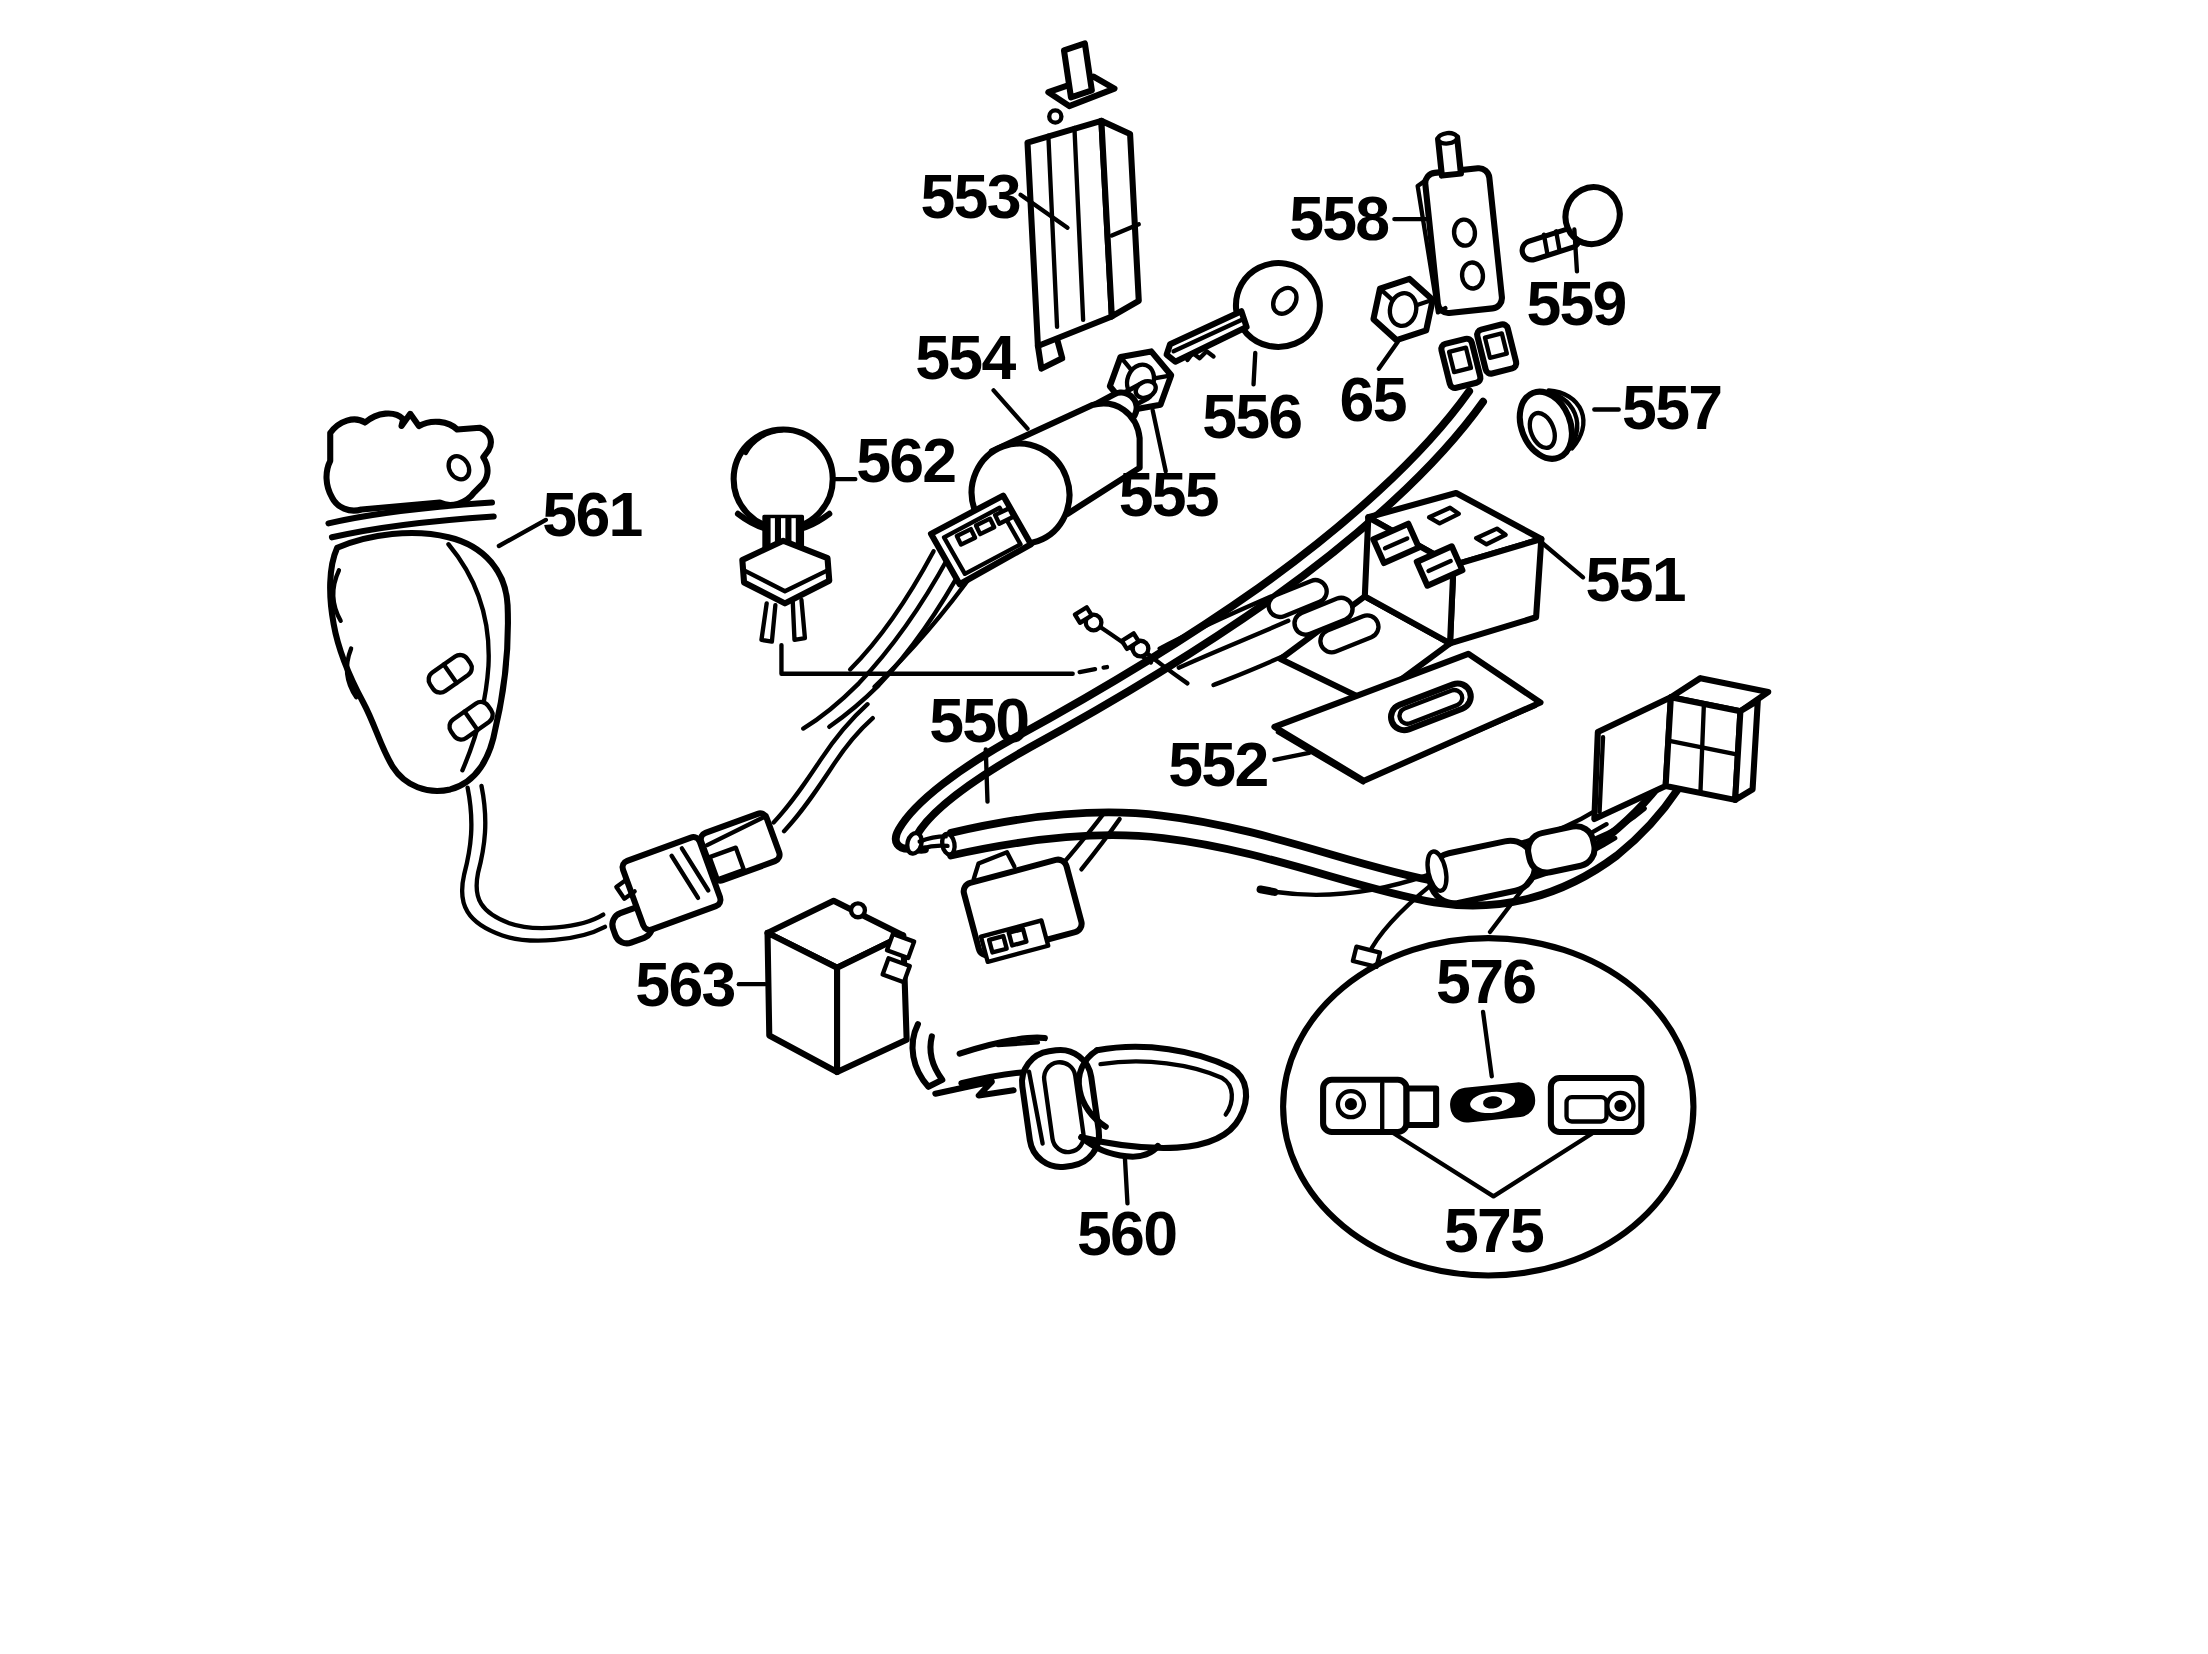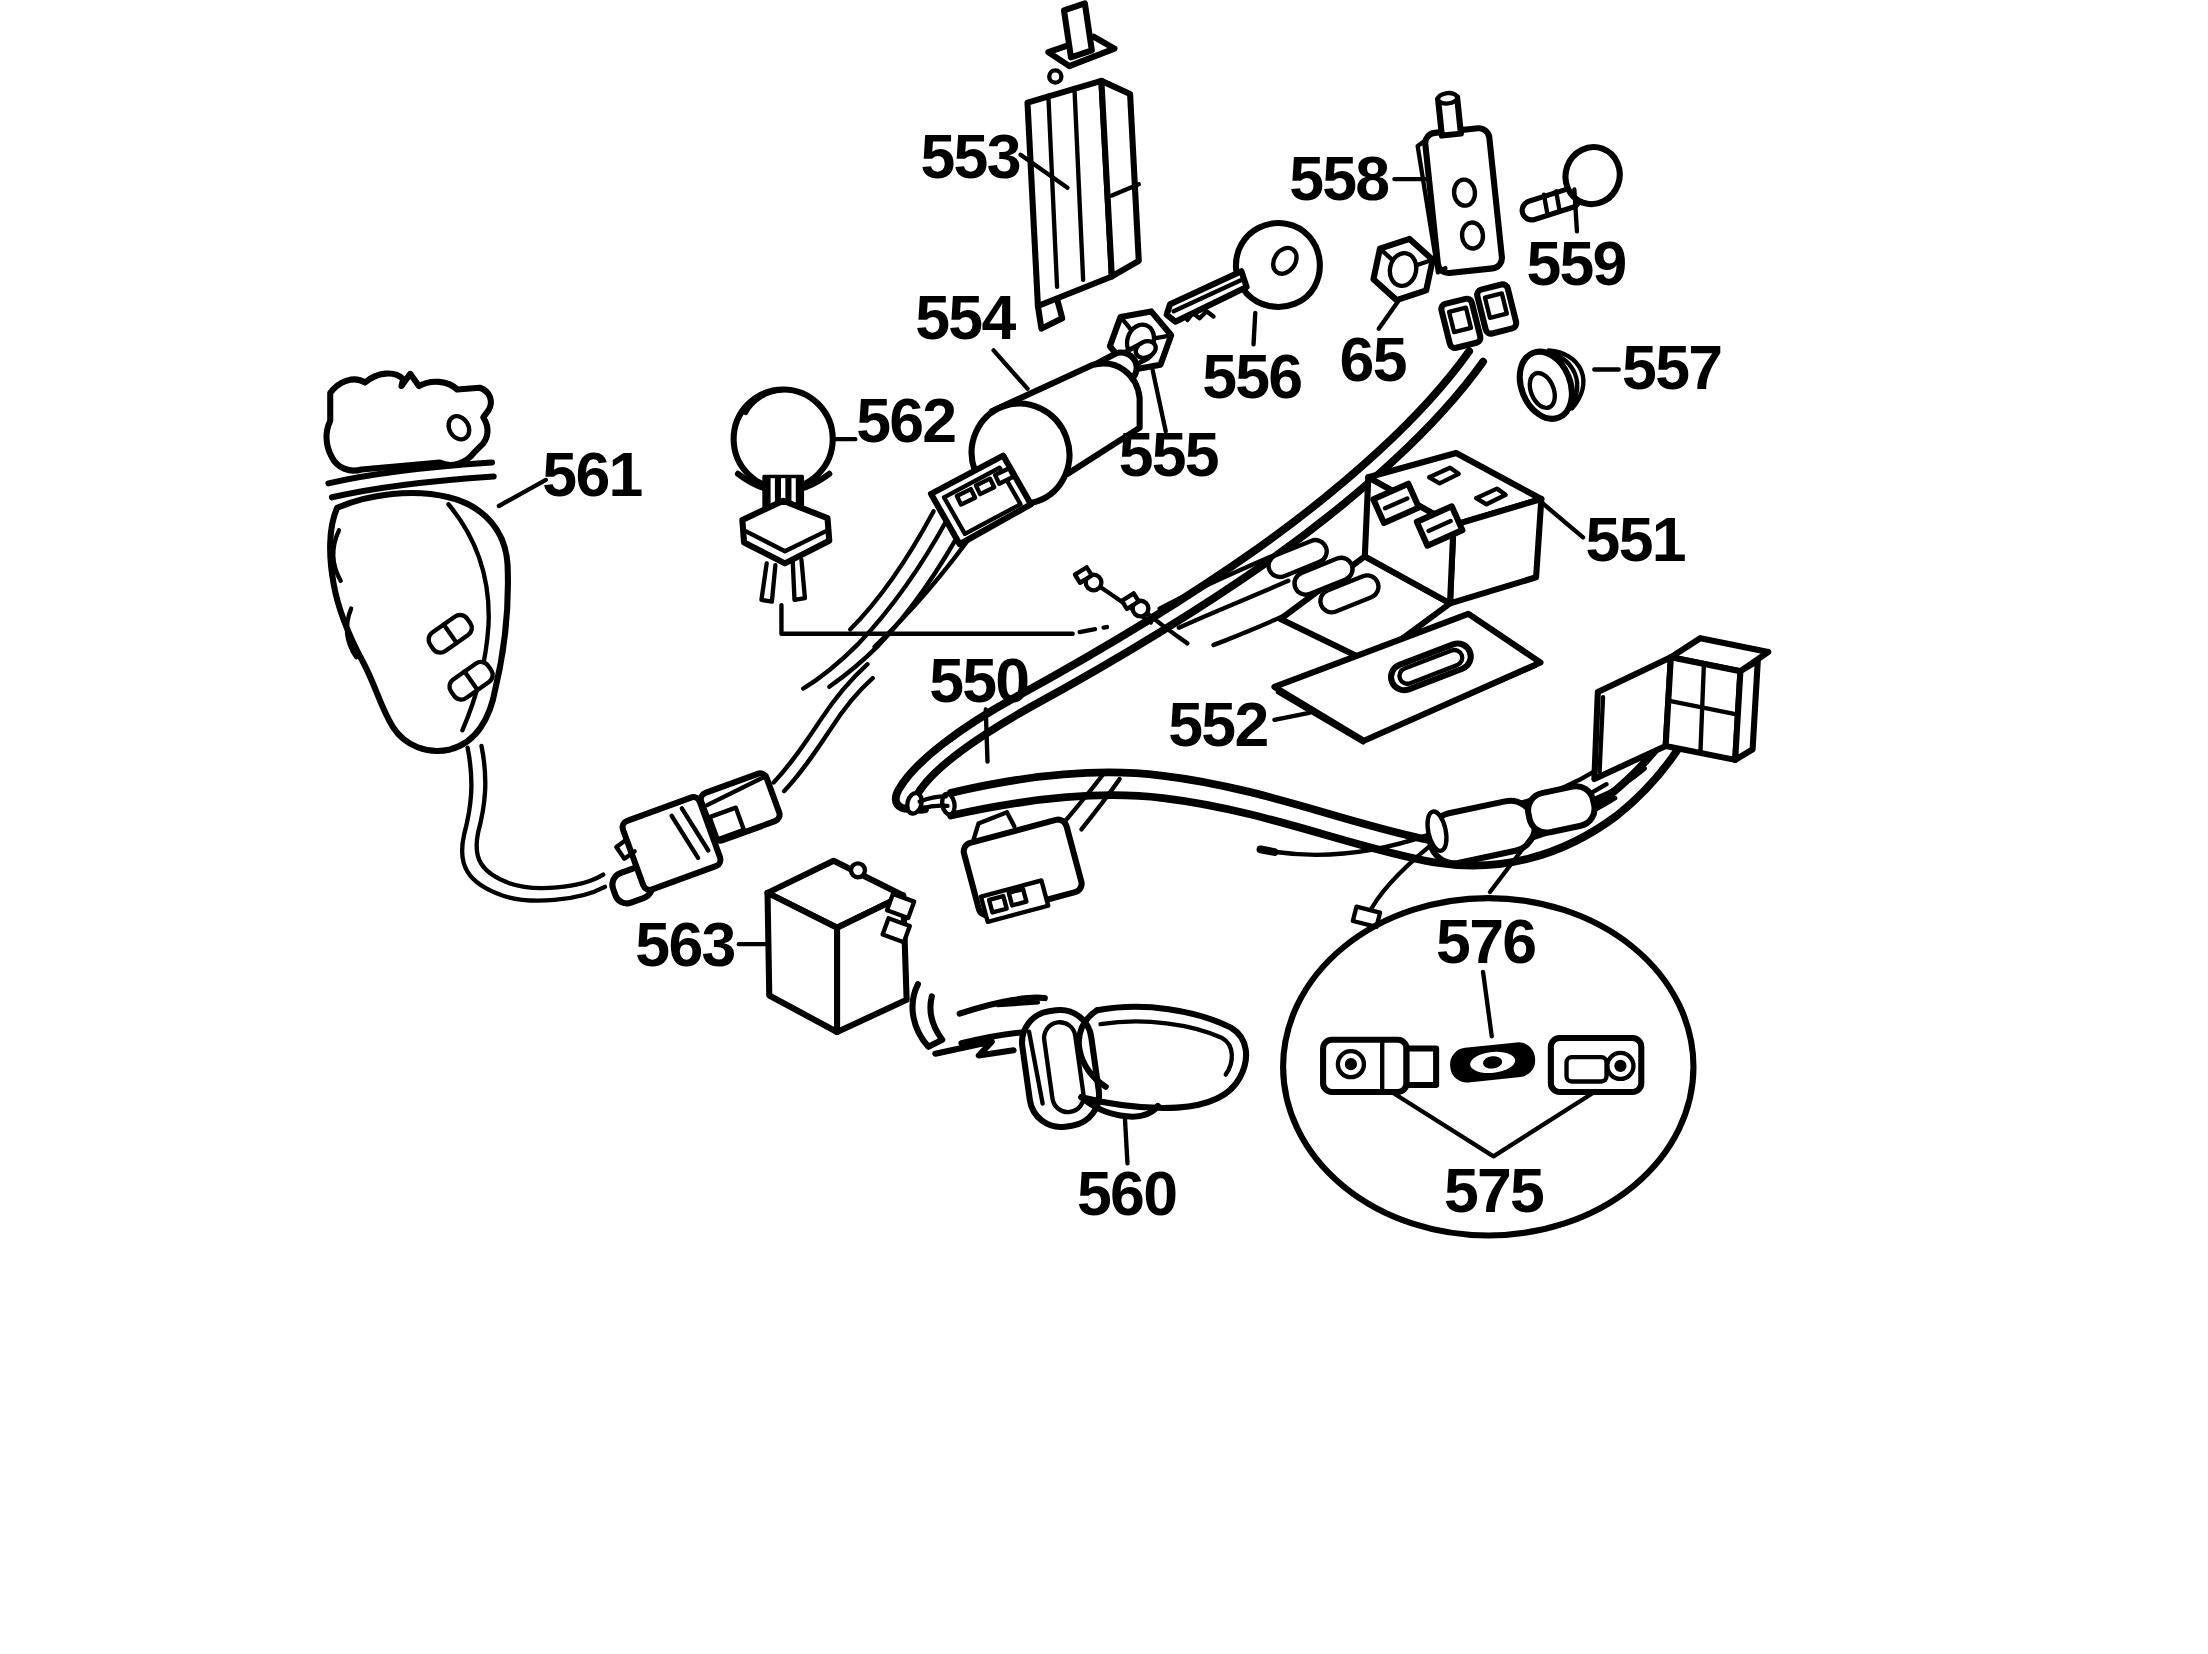--- a/index.html
+++ b/index.html
@@ -1,16 +1,16 @@
 <!DOCTYPE html>
 <html><head>
 <meta charset="utf-8">
 <style>
   html,body{margin:0;padding:0;background:#fff;}
-  .stage{width:2208px;height:1438px;position:relative;background:#fff;overflow:hidden;}
+  .stage{width:2208px;height:1438px;position:relative;background:#fff;overflow:hidden;margin-top:40px;}
   svg{display:block;width:100%;height:100%;}
   .ln{fill:none;stroke:#000;stroke-width:7;stroke-linecap:round;stroke-linejoin:round;}
   .fw{fill:#fff;stroke:#000;stroke-width:7;stroke-linecap:round;stroke-linejoin:round;}
   .fb{fill:#000;stroke:#000;stroke-width:4;stroke-linejoin:round;}
   .thin{stroke-width:5;}
   .thick{stroke-width:9;}
   .lbl{font-family:"Liberation Sans",sans-serif;font-size:72px;font-weight:bold;fill:#000;text-anchor:middle;letter-spacing:-2px;}
 </style>
 </head>
 <body>

